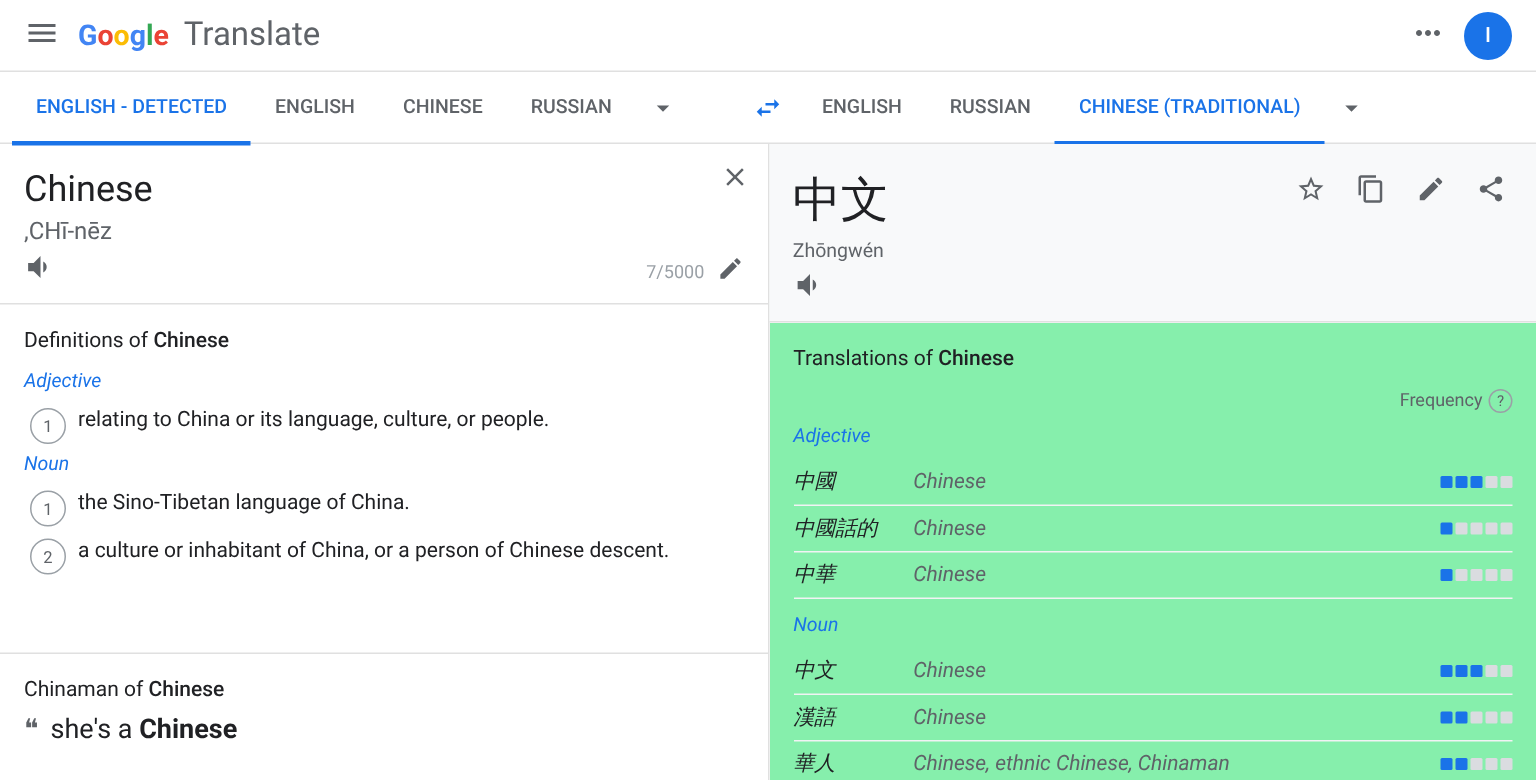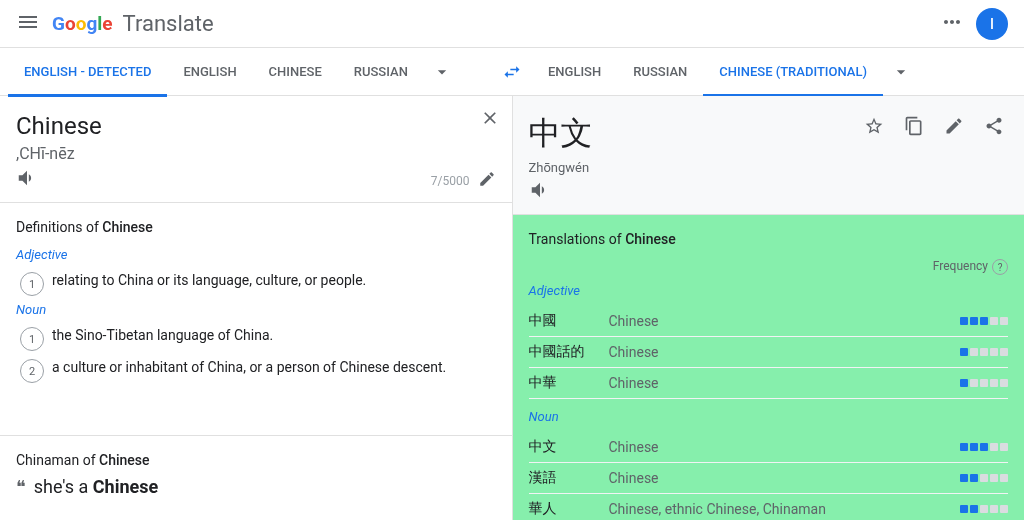--- a/index.html
+++ b/index.html
@@ -268,20 +268,21 @@
       font-size: 13px;
       color: #1a73e8;
       margin-bottom: 8px;
       font-style: italic;
     }
     .trans-row {
       display: flex;
       align-items: center;
       padding: 6px 0;
       border-bottom: 1px solid #f1f3f4;
+      font-style: italic;
     }
     .trans-word {
       font-size: 14px;
       font-weight: 500;
       color: #202124;
       min-width: 80px;
     }
     .trans-meaning {
       font-size: 14px;
       color: #5f6368;

